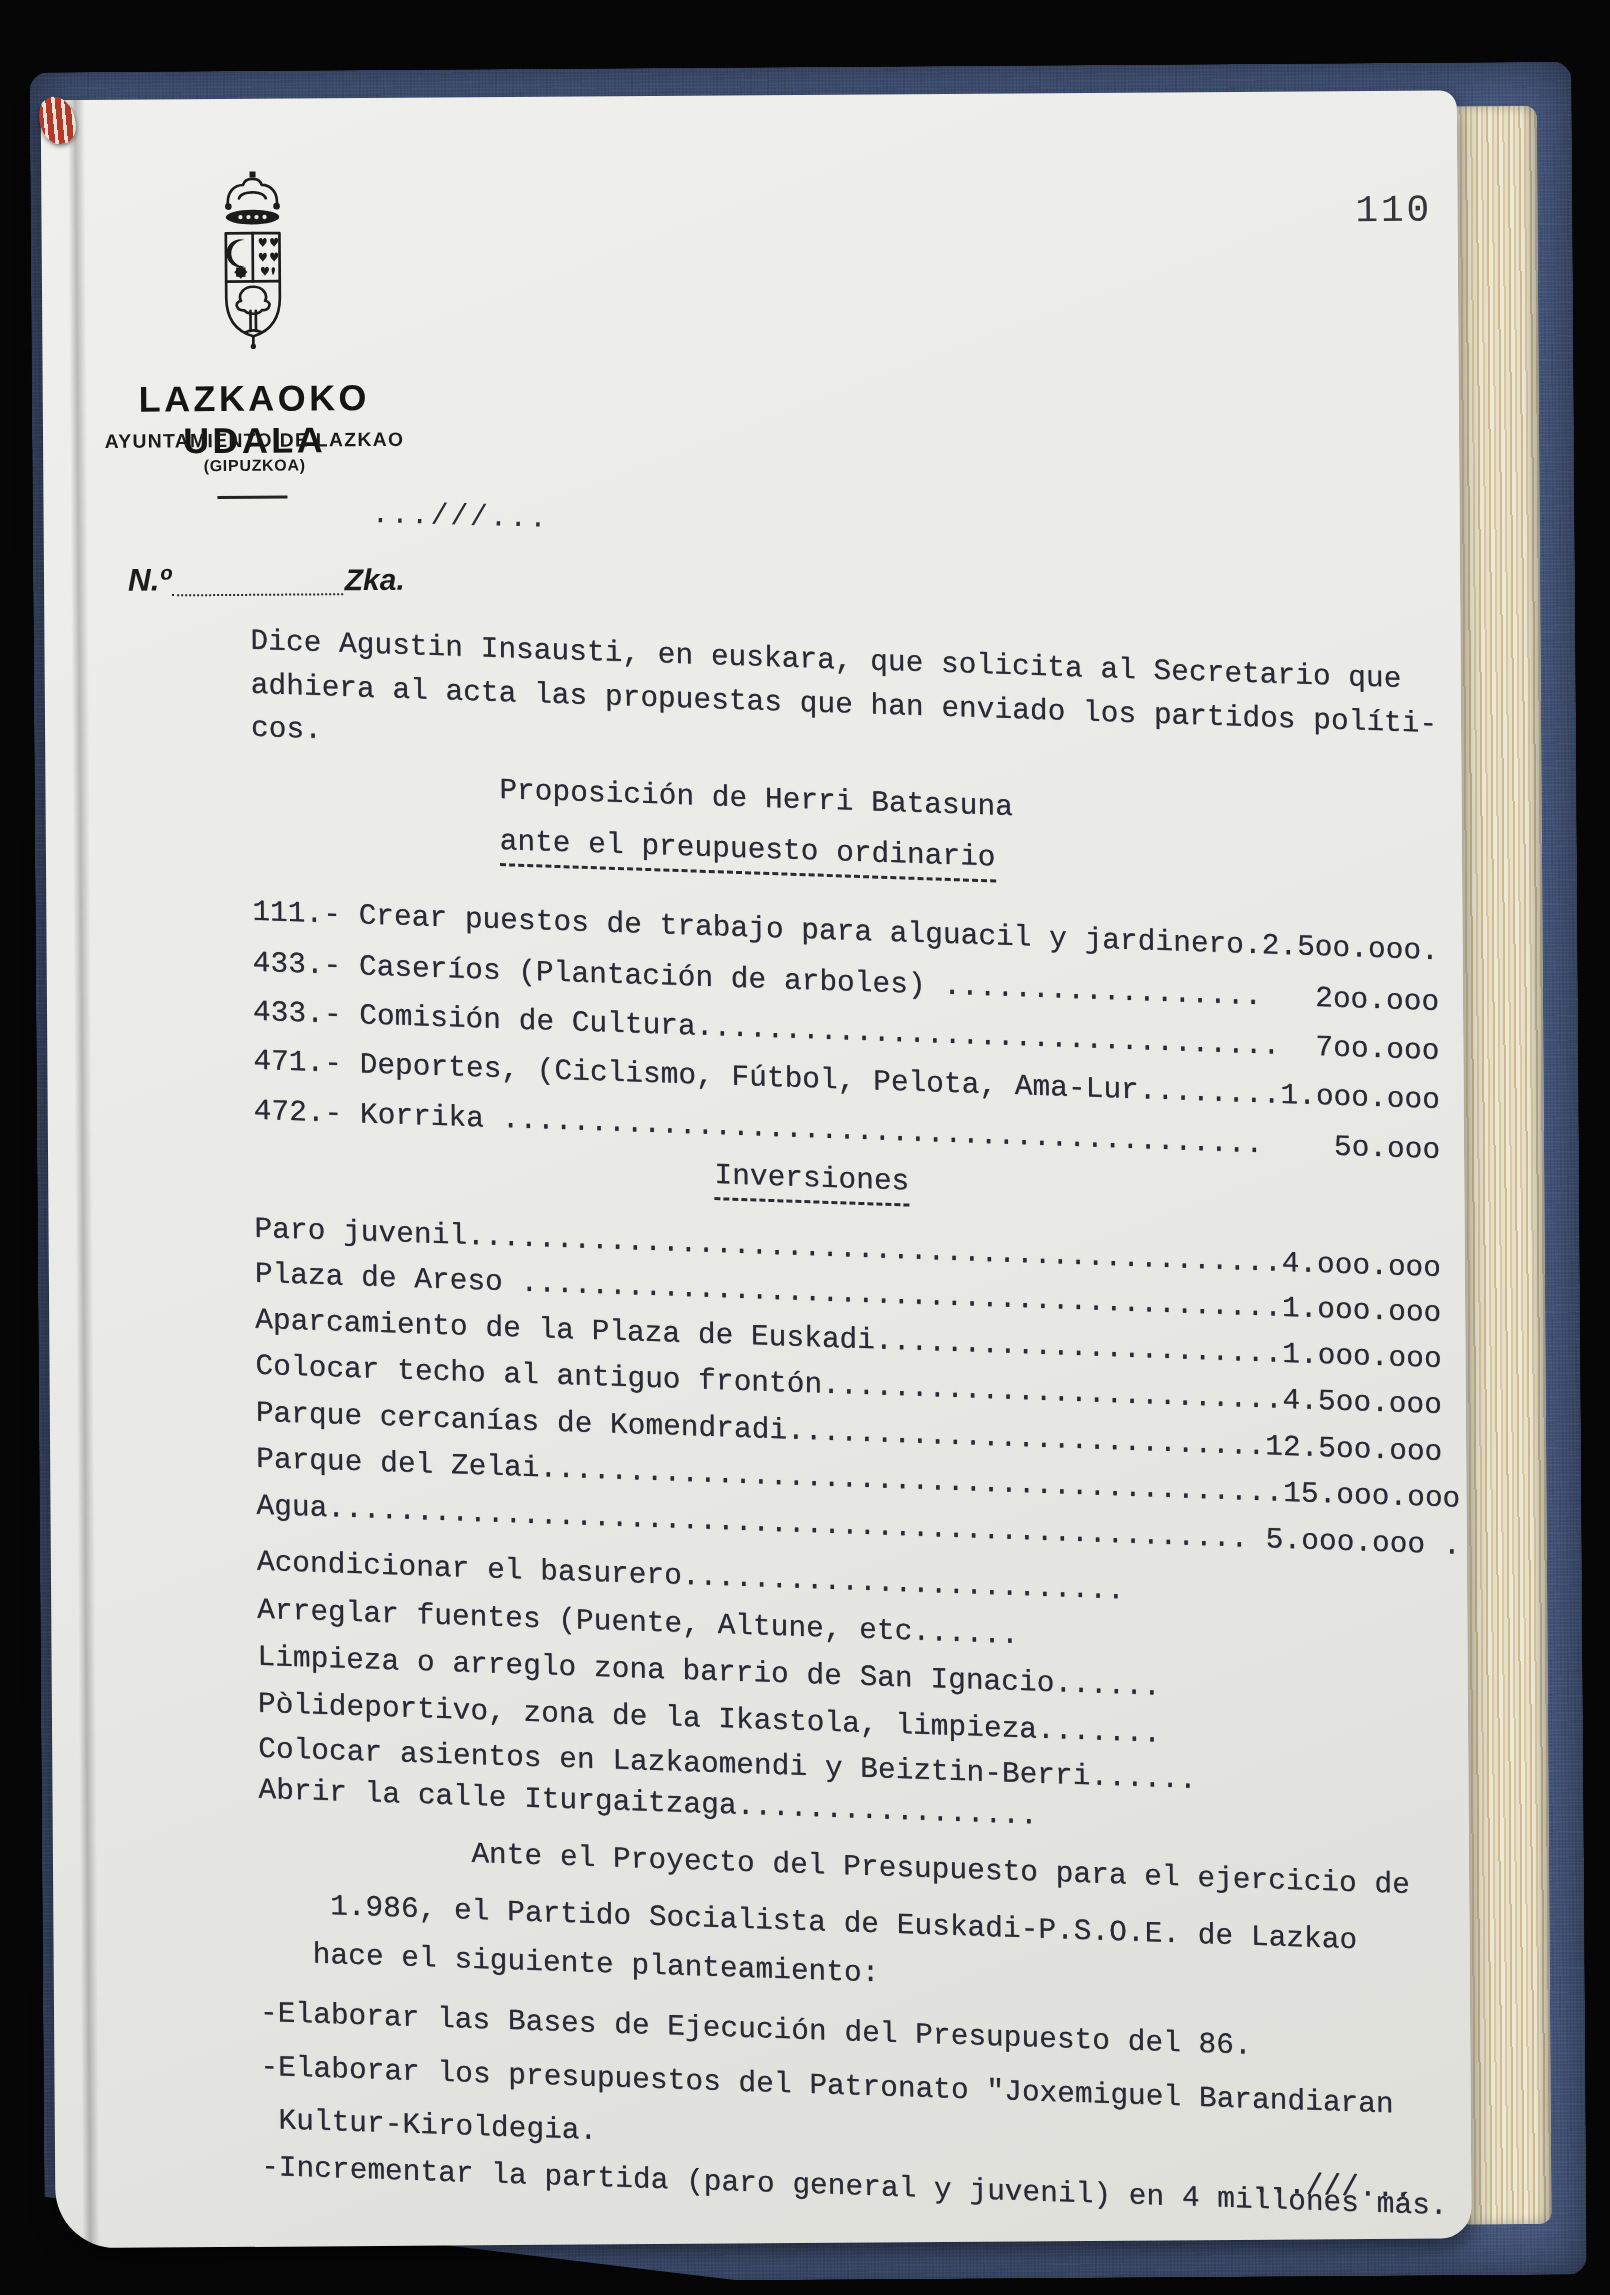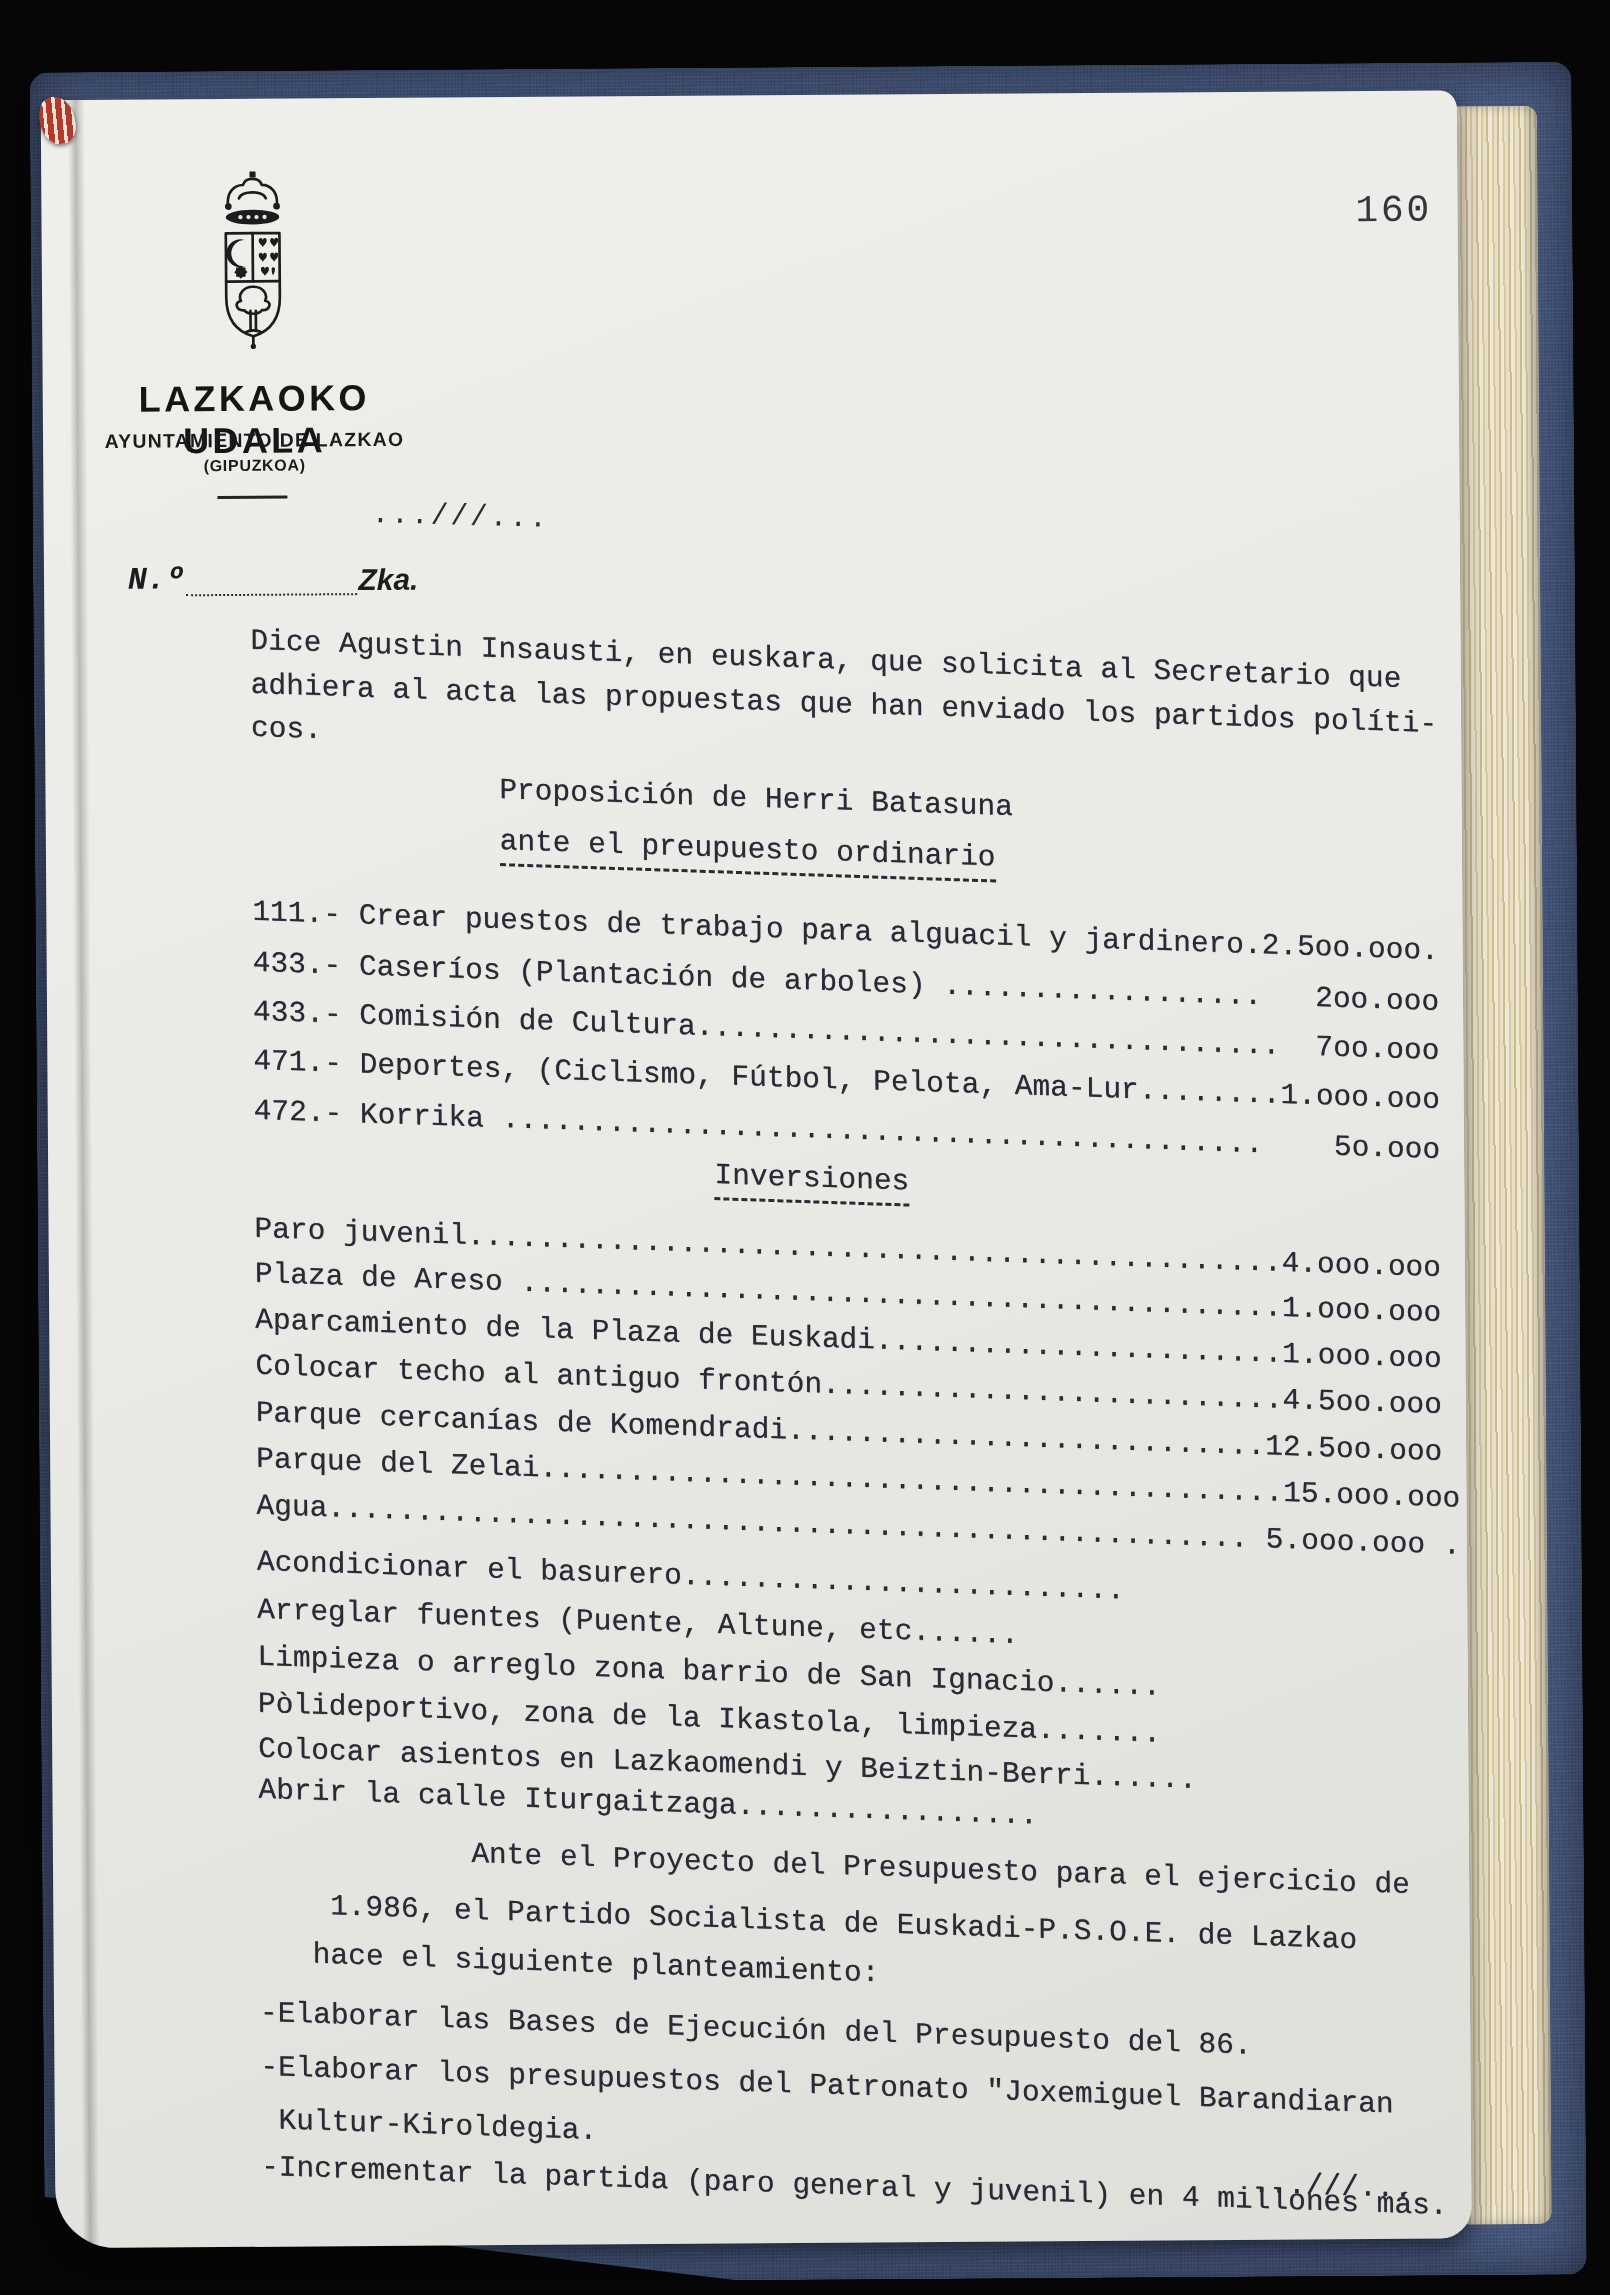--- a/index.html
+++ b/index.html
@@ -50,21 +50,21 @@
   .lh-prov{position:absolute;left:44px;top:358px;width:335px;text-align:center;
     font-weight:bold;font-size:16px;letter-spacing:0.7px;color:#1b1b1b;}
   .lh-rule{position:absolute;left:174px;top:397px;width:70px;height:2.7px;background:#232323;}
 
   .slashes{position:absolute;left:328px;top:402px;
     font-family:"Liberation Mono","DejaVu Sans Mono",monospace;
     font-size:29.5px;letter-spacing:2px;color:#2d2d36;transform:rotate(2deg);}
 
   .numline{position:absolute;left:84px;top:465px;display:flex;align-items:flex-end;
     font-style:italic;font-weight:bold;color:#1c1c1c;}
-  .numline .no{font-size:31.5px;line-height:1;font-family:Liberation Mono, monospace;}
+  .numline .no{font-size:31.5px;line-height:1;}
   .numline .dotfill{width:171px;height:27px;border-bottom:2.7px dotted #2b2b2b;margin:0 1.3px;}
   .numline .zka{font-size:30px;line-height:1;}
 
   
   .typed{position:absolute;left:206px;top:525px;width:1240px;height:1649px;
     transform:skewY(2.3deg);transform-origin:0 0;
     font-family:"Liberation Mono","DejaVu Sans Mono",monospace;
     font-size:29.5px;color:var(--typed_ink,#2a2a33);}
   .tl{position:absolute;left:0;white-space:pre;line-height:35px;
     text-shadow:0 0 0.7px rgba(35,35,85,.45), 0.3px 0.3px 0 rgba(30,30,50,.25);}
@@ -77,21 +77,21 @@
 <body>
 
 <div class="scene">
   <div class="cover"></div>
   <div class="stack"></div>
   <div class="headband"></div>
 
   <div class="page">
     <div class="gutter"></div>
 
-    <div class="pagenum">160</div>
+    <div class="pagenum">110</div>
 
     <svg class="crest" viewBox="0 0 140 300">
       <g stroke="#1c1c1c" fill="none" stroke-width="4" stroke-linecap="round" stroke-linejoin="round">
         <rect x="66" y="4" width="9" height="9" fill="#1c1c1c" stroke="none"></rect>
         <path d="M34,58 C30,34 44,24 56,24 C60,12 80,12 84,24 C96,24 110,34 106,58"></path>
         <path d="M50,44 C54,32 86,32 90,44"></path>
         <circle cx="34" cy="56" r="5" fill="#1c1c1c" stroke="none"></circle>
         <circle cx="106" cy="56" r="5" fill="#1c1c1c" stroke="none"></circle>
         <ellipse cx="70" cy="72" rx="40" ry="11" fill="#1c1c1c" stroke="none"></ellipse>
         <circle cx="52" cy="72" r="3.2" fill="#e9e9e6" stroke="none"></circle>

